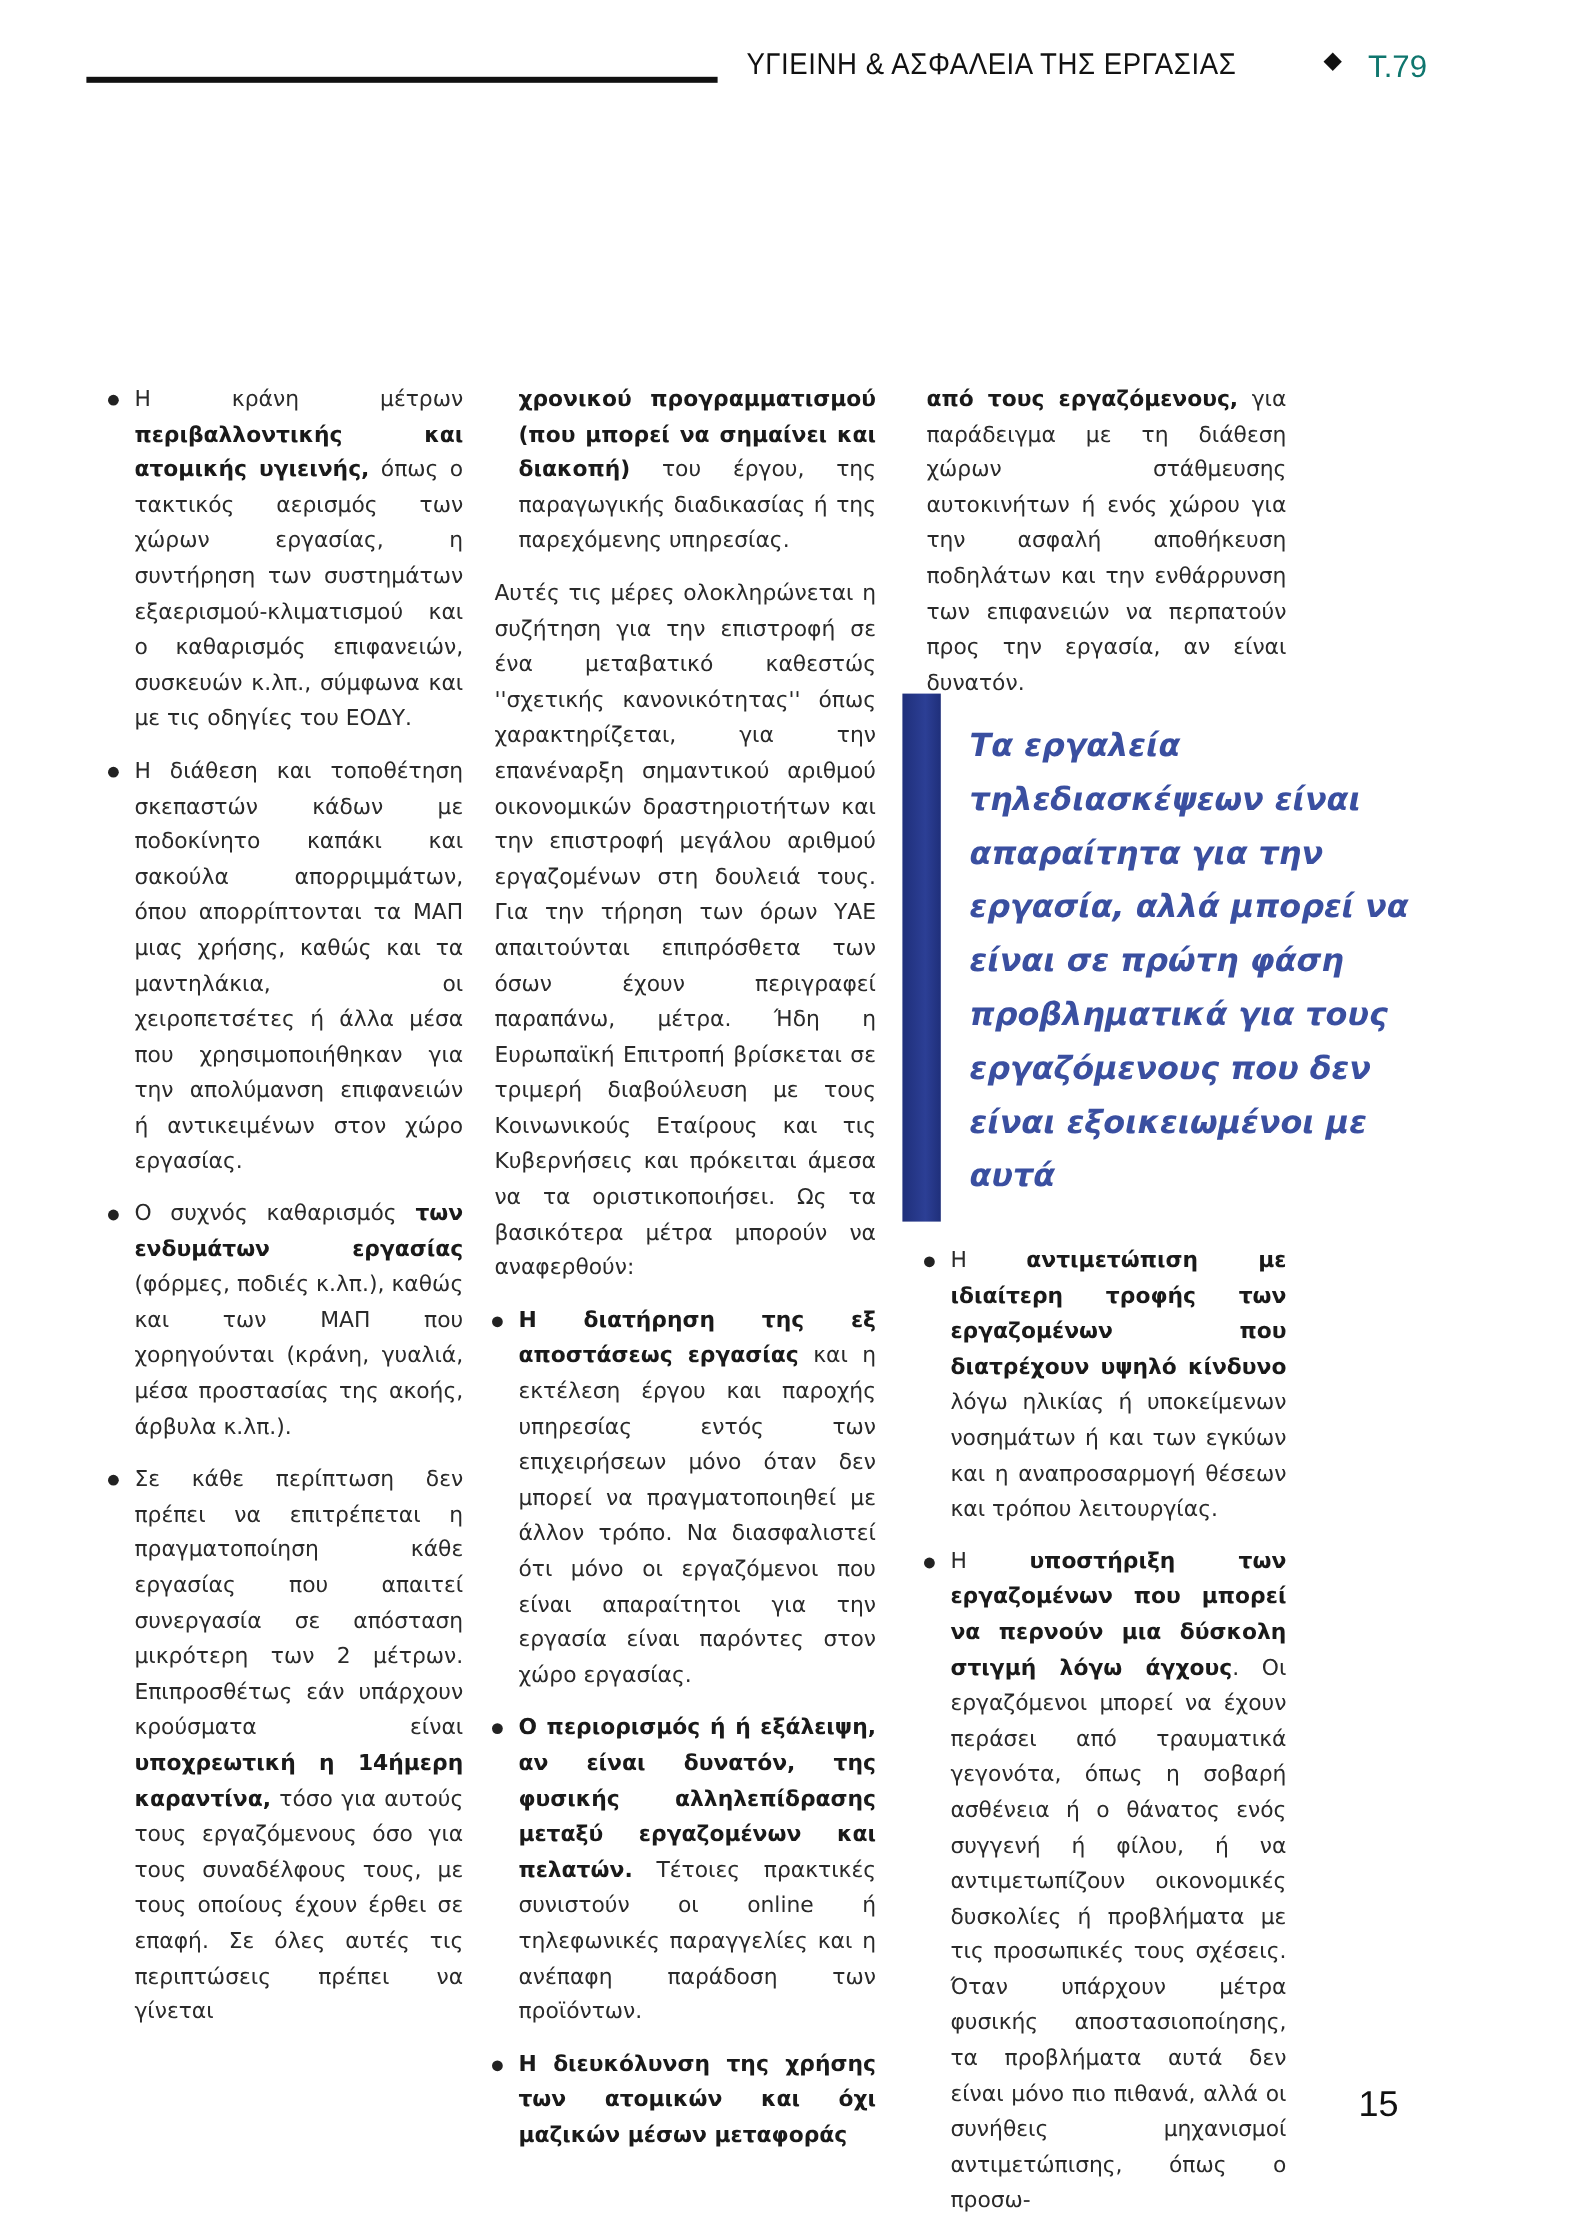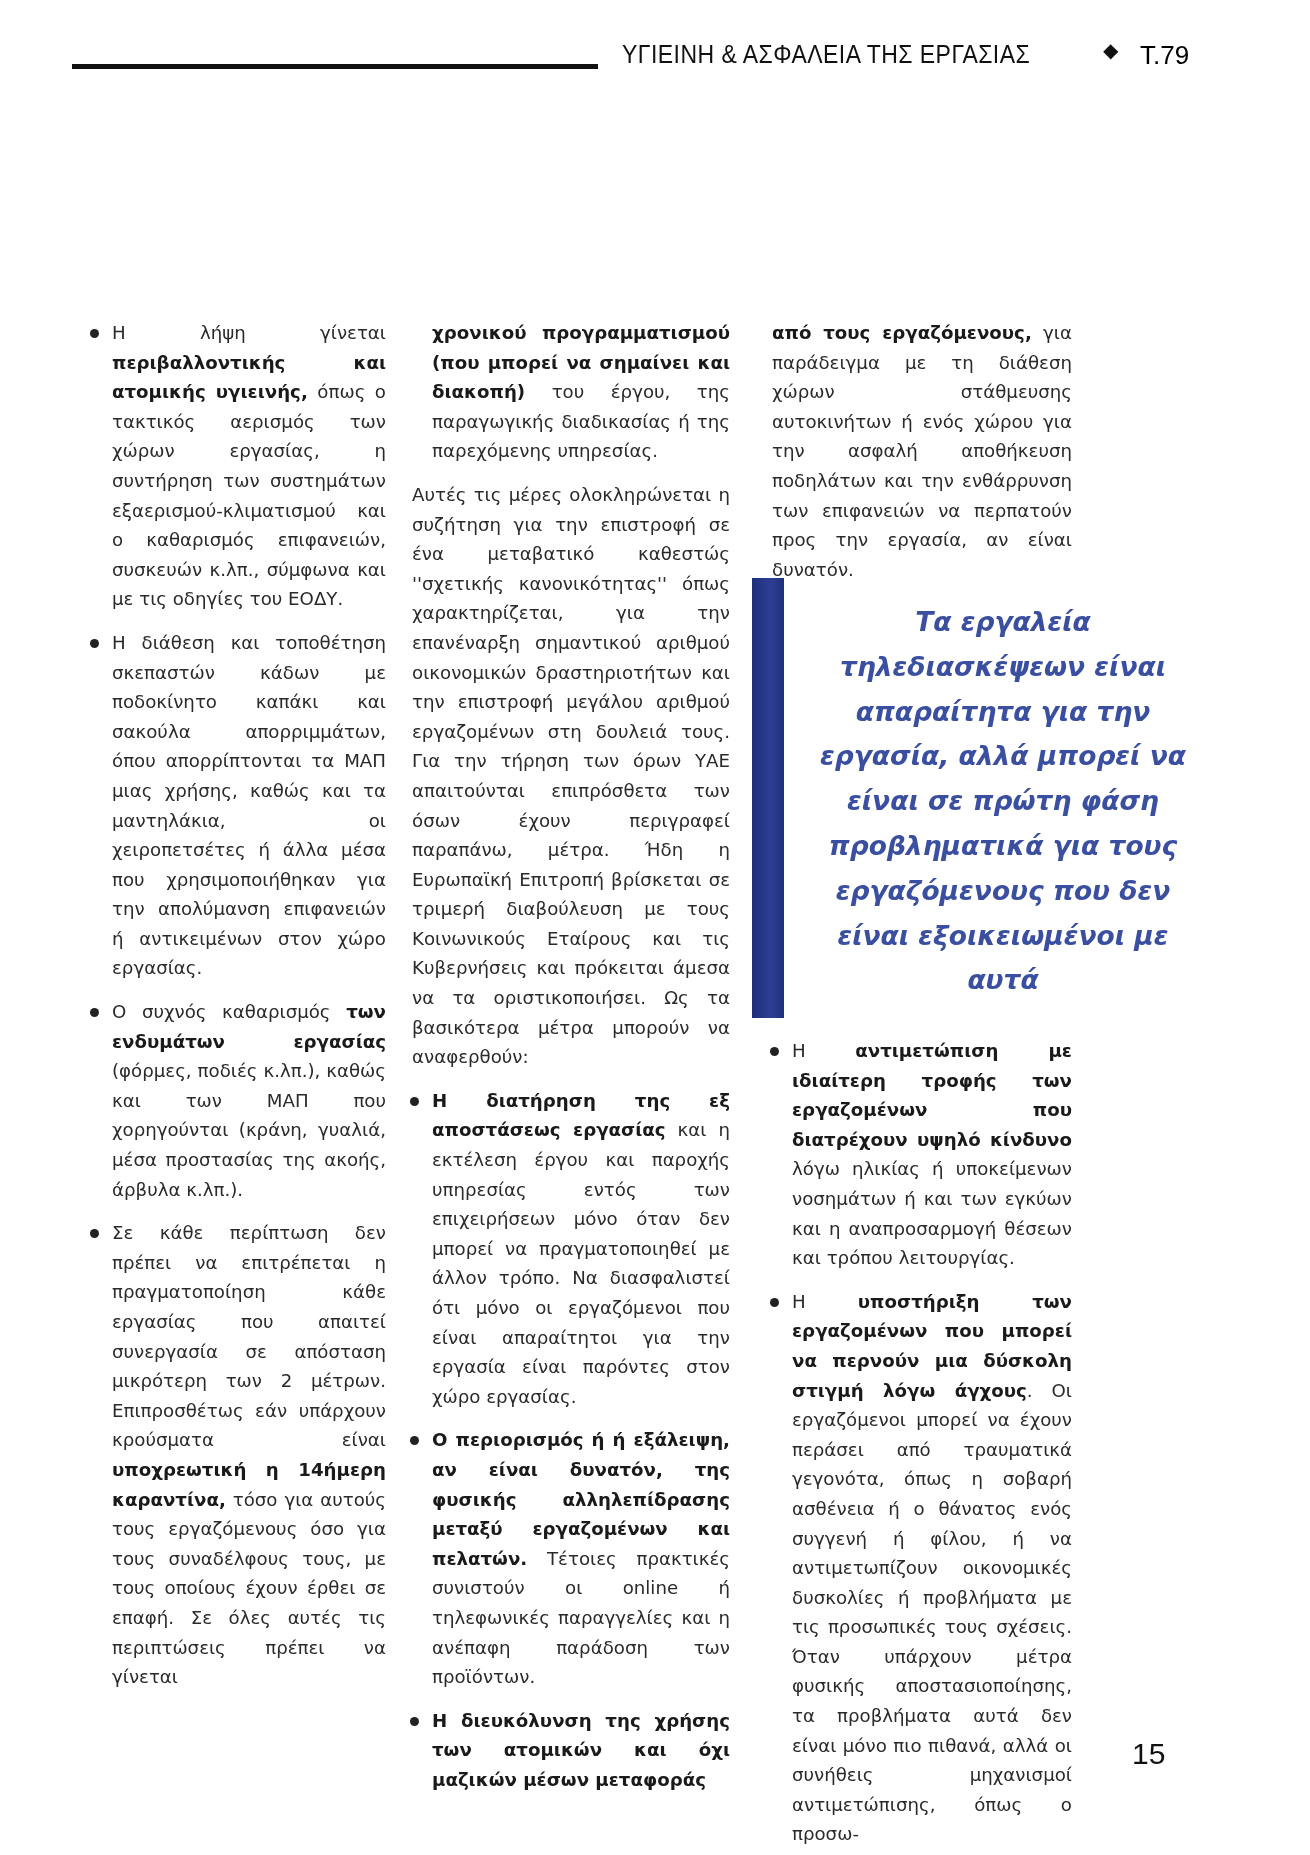--- a/index.html
+++ b/index.html
@@ -3,51 +3,51 @@
 <meta charset="utf-8">
 <style>
   html, body { margin:0; padding:0; background:#ffffff; }
   body { width:1310px; height:1855px; position:relative; overflow:hidden;
          font-family:"DejaVu Sans", sans-serif; color:#2a2a2a; }
   .header-rule { position:absolute; left:72px; top:64px; width:526px; height:5px; background:#111; }
   .header-title { position:absolute; left:622px; top:40px; font-family:"Liberation Sans", sans-serif;
                   font-size:25px; letter-spacing:0.5px; color:#111; transform:scaleX(0.92); transform-origin:left; white-space:nowrap; }
   .header-diamond { position:absolute; left:1103px; top:38px; font-size:20px; color:#111; }
   .header-issue { position:absolute; left:1140px; top:40px; font-family:"Liberation Sans", sans-serif;
-                  font-size:26px; color:#000000; }
+                  font-size:26px; color:#0f766e; }
   .col { position:absolute; top:318px; font-size:18.2px; line-height:29.6px; text-align:justify; }
   .col p { margin:0 0 14px 0; }
   .col1 { left:92px; width:294px; }
   .col2 { left:412px; width:318px; }
   .col3 { left:772px; width:300px; }
   .indent { padding-left:20px; }
   .bullet { position:relative; padding-left:20px; }
   .bullet .dot { position:absolute; left:-2px; top:11px; width:9px; height:9px; border-radius:50%; background:#222; }
   b { font-weight:bold; color:#1a1a1a; }
   .quote { position:absolute; left:752px; top:578px; width:445px; height:440px; }
   .quote-bar { position:absolute; left:0; top:0; width:32px; height:440px;
                background:linear-gradient(90deg,#1f2f7a 0%, #2c3f95 60%, #1f2f7a 100%); }
   .quote-text { position:absolute; left:56px; top:22px; width:390px; font-family:"DejaVu Sans", sans-serif;
-                font-style:italic; font-weight:bold; font-size:26.5px; line-height:44.8px; color:#3a4fa0;text-align:center; }
+                font-style:italic; font-weight:bold; font-size:26.5px; line-height:44.8px; color:#3a4fa0; }
   .page-number { position:absolute; left:1132px; top:1737px; font-family:"Liberation Sans", sans-serif;
                  font-size:30px; color:#111; }
 </style>
 </head>
 <body>
 
 <div class="header-rule"></div>
 <div class="header-title">ΥΓΙΕΙΝΗ &amp; ΑΣΦΑΛΕΙΑ ΤΗΣ ΕΡΓΑΣΙΑΣ</div>
 <div class="header-diamond">◆</div>
 <div class="header-issue">Τ.79</div>
 
 <div class="col col1">
 
   <p class="bullet">
     <span class="dot"></span>
-    <span>Η λήψη γίνεται </span><b>περιβαλλοντικής και ατομικής υγιεινής,</b><span> όπως ο τακτικός αερισμός των χώρων εργασίας, η συντήρηση των συστημάτων εξαερισμού-κλιματισμού και ο καθαρισμός επιφανειών, συσκευών κ.λπ., σύμφωνα και με τις οδηγίες του ΕΟΔΥ.</span>
+    <span>Η κράνη μέτρων </span><b>περιβαλλοντικής και ατομικής υγιεινής,</b><span> όπως ο τακτικός αερισμός των χώρων εργασίας, η συντήρηση των συστημάτων εξαερισμού-κλιματισμού και ο καθαρισμός επιφανειών, συσκευών κ.λπ., σύμφωνα και με τις οδηγίες του ΕΟΔΥ.</span>
   </p>
   <p class="bullet">
     <span class="dot"></span>
     <span>Η διάθεση και τοποθέτηση σκεπαστών κάδων με ποδοκίνητο καπάκι και σακούλα απορριμμάτων, όπου απορρίπτονται τα ΜΑΠ μιας χρήσης, καθώς και τα μαντηλάκια, οι χειροπετσέτες ή άλλα μέσα που χρησιμοποιήθηκαν για την απολύμανση επιφανειών ή αντικειμένων στον χώρο εργασίας.</span>
   </p>
   <p class="bullet">
     <span class="dot"></span>
     <span>Ο συχνός καθαρισμός </span><b>των ενδυμάτων εργασίας</b><span> (φόρμες, ποδιές κ.λπ.), καθώς και των ΜΑΠ που χορηγούνται (κράνη, γυαλιά, μέσα προστασίας της ακοής, άρβυλα κ.λπ.).</span>
   </p>
   <p class="bullet">

